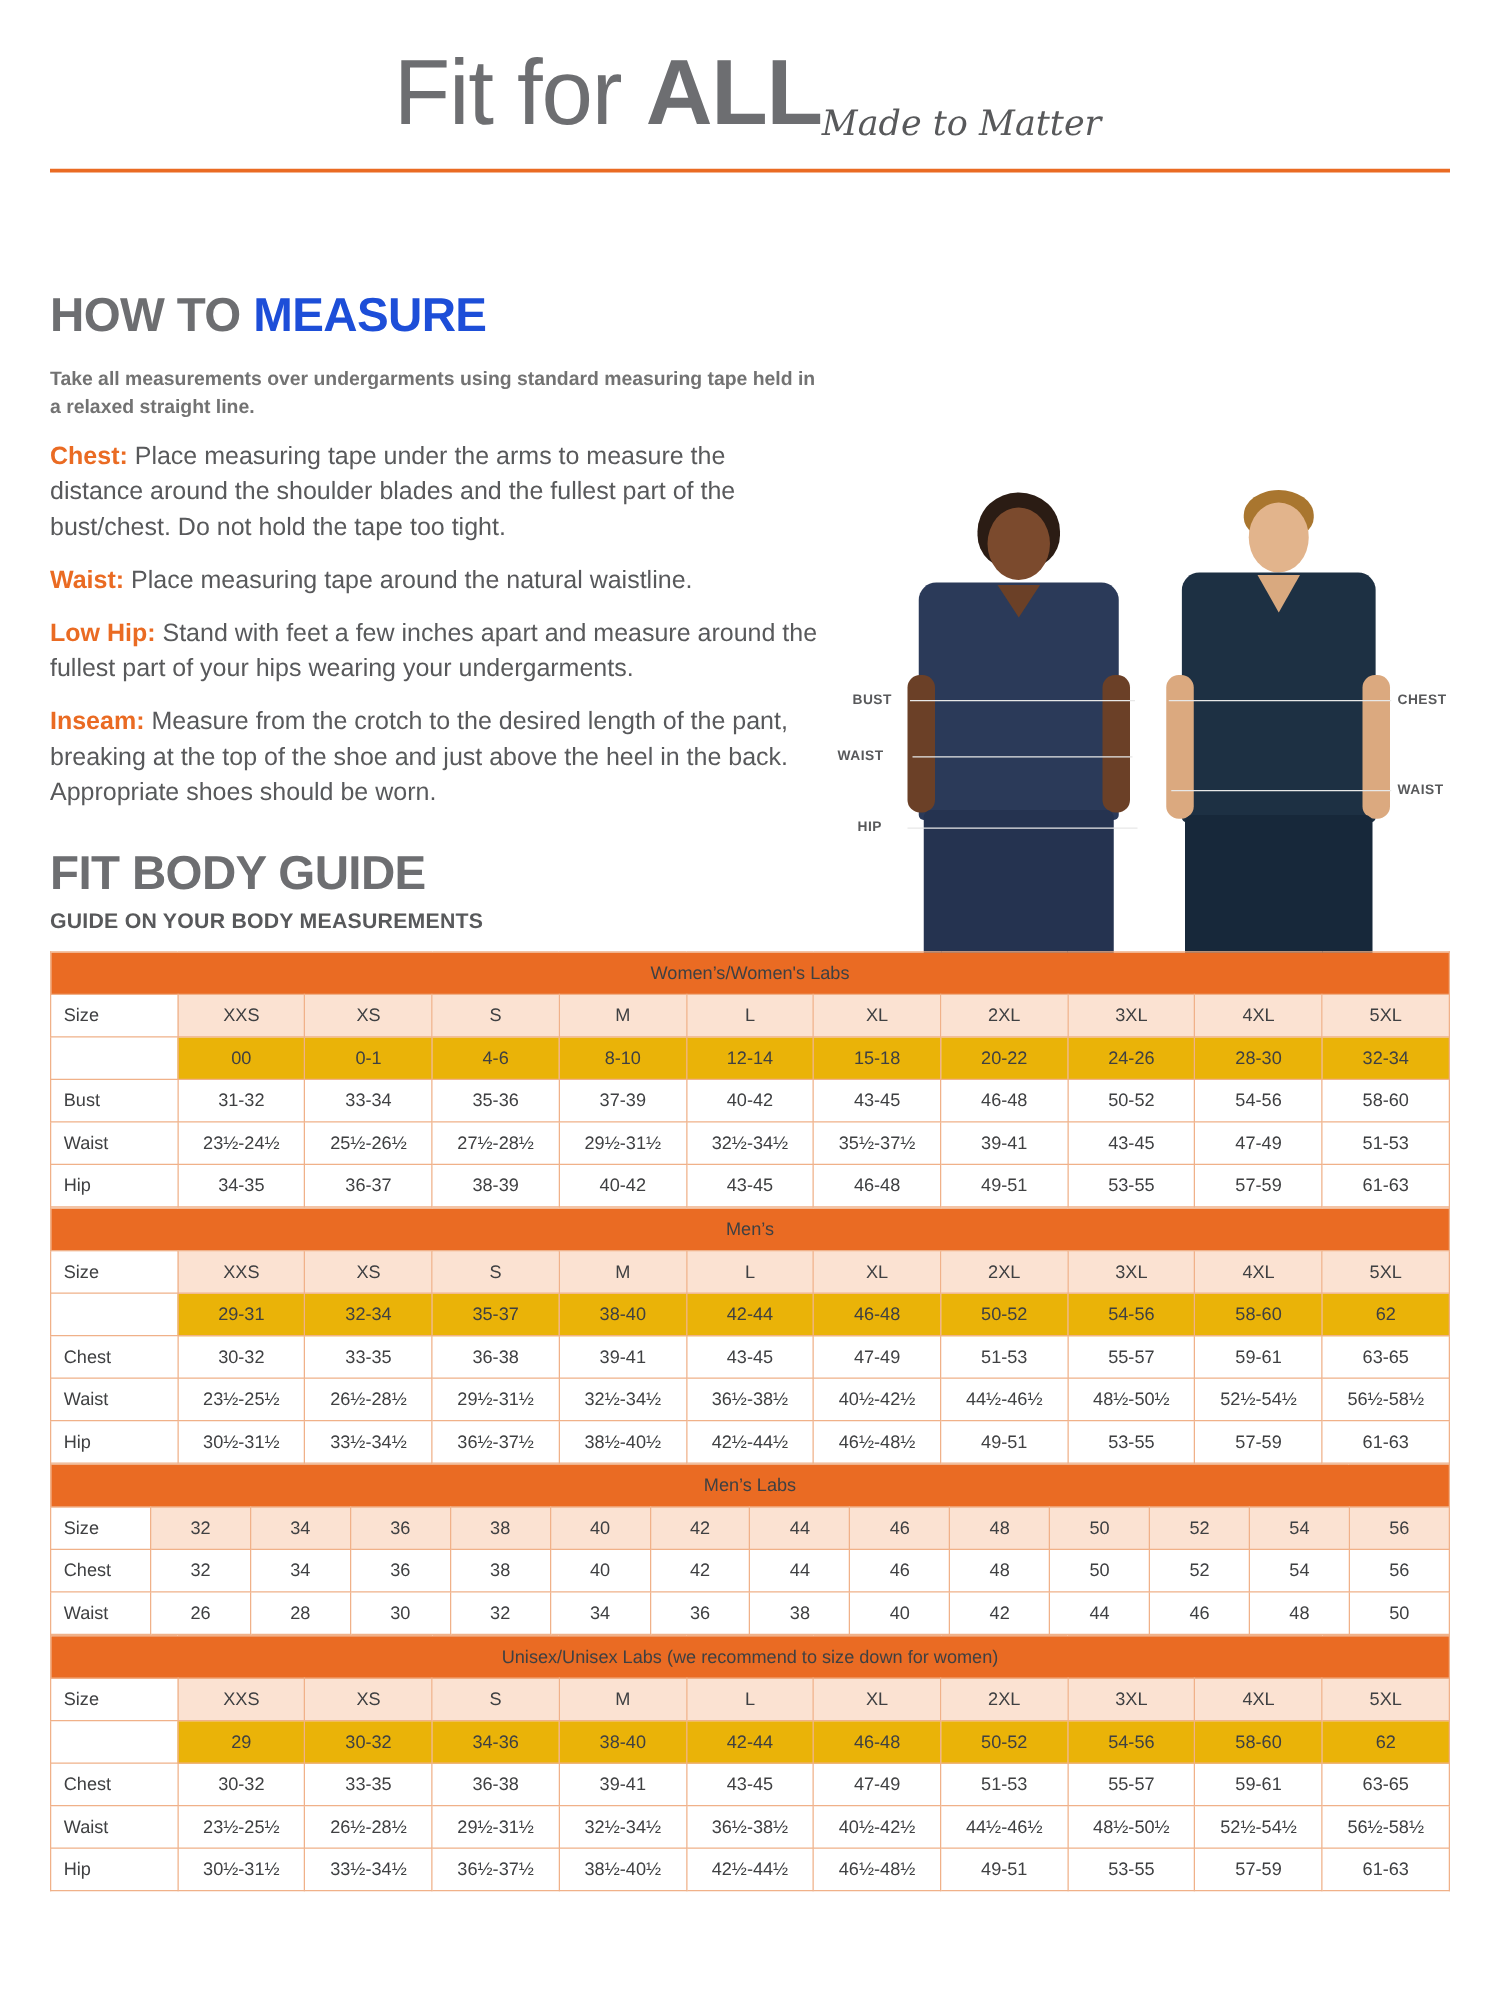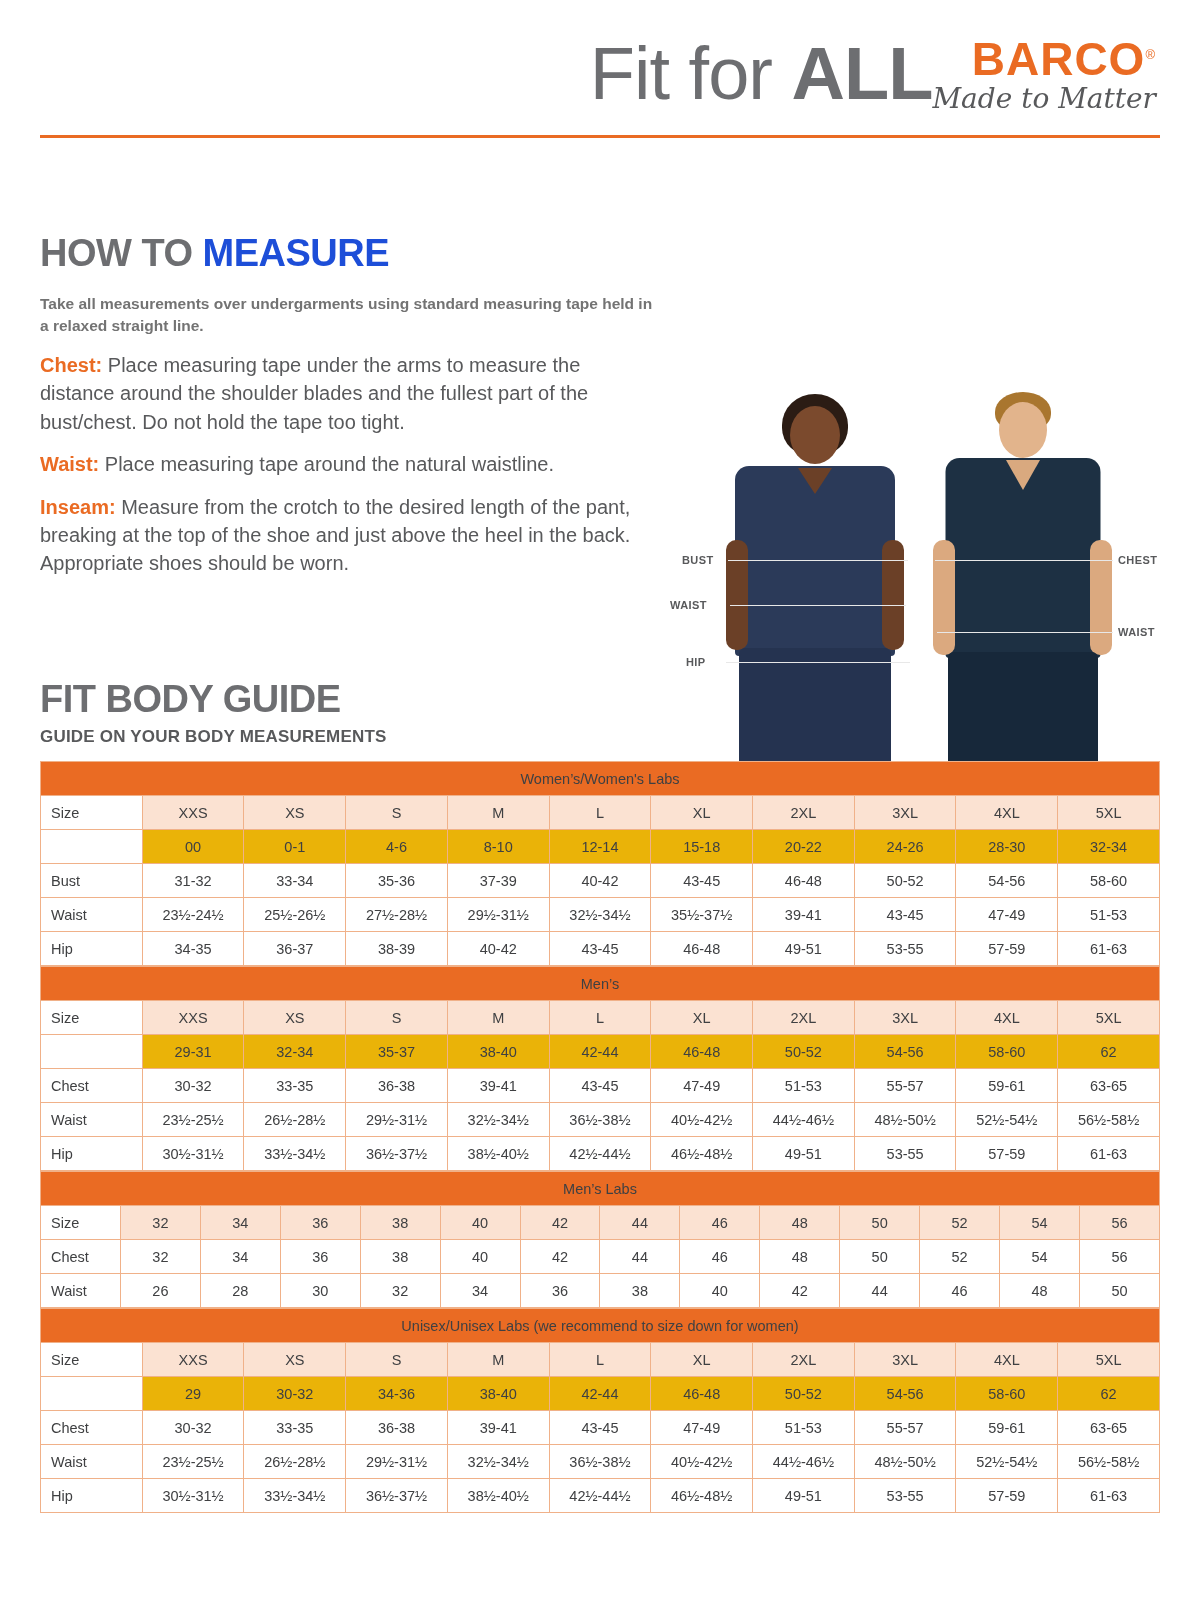--- a/index.html
+++ b/index.html
@@ -22,21 +22,21 @@
     box-sizing: border-box;
     padding: 0 40px;
   }
 
   
   .header {
     position: relative;
     height: 125px;
     display: flex;
     align-items: flex-end;
-    justify-content: flex-end;
+    justify-content: center;
   }
   .title-main {
     font-size: 74px;
     line-height: 1;
     color: #6d6e71;
     font-weight: 400;
     letter-spacing: -1px;
     padding-bottom: 14px;
   }
   .title-main b {
@@ -235,32 +235,32 @@
   .col1 { width: 100px; }
 </style>
 </head>
 <body>
 
 <div class="page">
 
   <div class="header">
     <div class="title-main"><span>Fit for </span><b>ALL</b></div>
     <div class="brand">
-      <div class="brand-name"><span>BARCO</span><span class="reg">®</span></div>
       <div class="brand-tag">Made to Matter</div>
     </div>
   </div>
   <div class="rule"></div>
 
   <div id="how-to-measure">
     <div class="section-heading"><span>HOW TO </span><span class="accent">MEASURE</span></div>
     <div class="intro">Take all measurements over undergarments using standard measuring tape held in a relaxed straight line.</div>
 
     <div class="meas-item"><span class="lbl">Chest:</span><span> Place measuring tape under the arms to measure the distance around the shoulder blades and the fullest part of the bust/chest. Do not hold the tape too tight.</span></div>
     <div class="meas-item"><span class="lbl">Waist:</span><span> Place measuring tape around the natural waistline.</span></div>
+    <div class="meas-item"><span class="lbl">Low Hip:</span><span> Stand with feet a few inches apart and measure around the fullest part of your hips wearing your undergarments.</span></div>
     <div class="meas-item"><span class="lbl">Inseam:</span><span> Measure from the crotch to the desired length of the pant, breaking at the top of the shoe and just above the heel in the back. Appropriate shoes should be worn.</span></div>
   </div>
 
   <div class="models">
 
     <div class="model fig-w">
       <div class="hair" style="top:4px;width:66px;height:62px;background:#2b1c14;"></div>
       <div class="head" style="top:16px;width:50px;height:58px;background:#7b4a2d;"></div>
       <div class="vneck" style="top:78px;border-top:26px solid #6b4027;z-index:3;"></div>
       <div class="torso" style="top:76px;width:160px;height:190px;background:#2b3a59;"></div>

